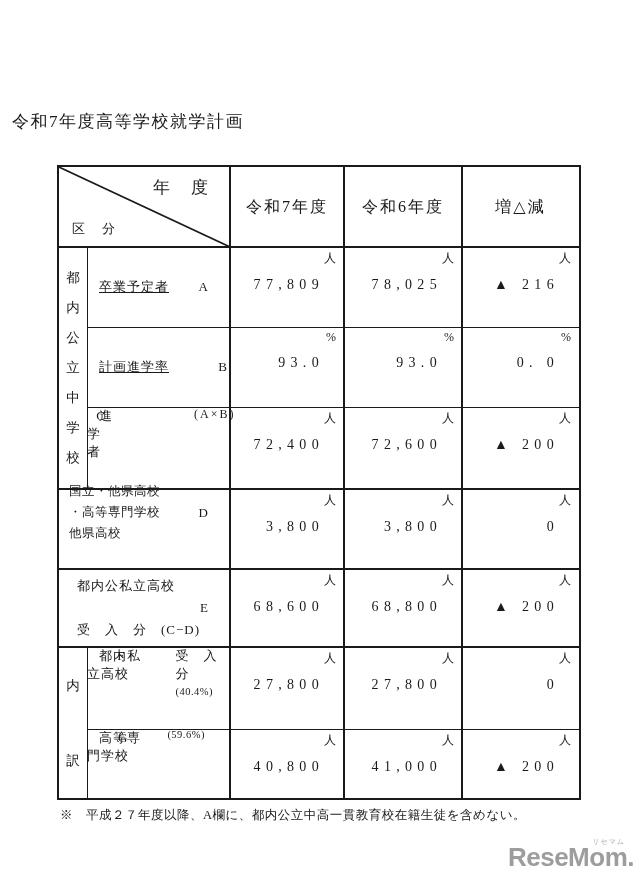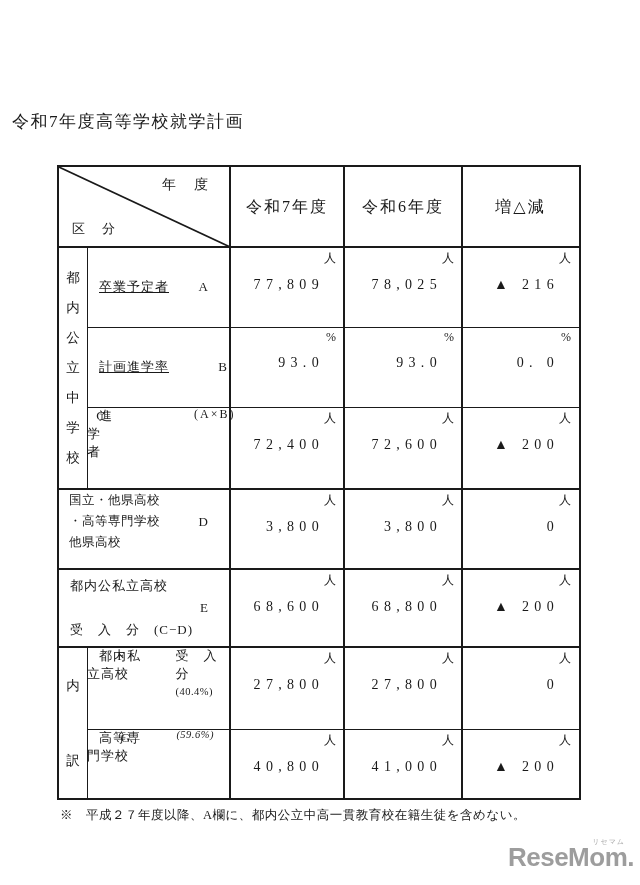--- a/index.html
+++ b/index.html
@@ -23,21 +23,21 @@
   
   .tbl{
     position:absolute; left:57px; top:165px; width:524px; height:635px;
     border:2px solid #1a1a1a;
   }
   .grid{ position:relative; width:520px; height:631px; }
   .vline,.hline{ position:absolute; background:#1a1a1a; }
   
   .hcorner{ position:absolute; left:0; top:0; width:171px; height:80px; }
   .hcorner svg{ position:absolute; left:0; top:0; }
-  .corner-top{ position:absolute; right:20px; top:9px; font-size:14px; letter-spacing:2px; }
+  .corner-top{ position:absolute; right:20px; top:9px; font-size:17px; letter-spacing:2px; }
   .corner-bottom{ position:absolute; left:13px; bottom:9px; font-size:13px; letter-spacing:2px; }
   .hcol{ position:absolute; top:0; height:80px; display:flex; align-items:center; justify-content:center;
          font-size:16px; letter-spacing:2px; }
   
   .strip{ position:absolute; left:0; width:28px; font-size:13.5px; }
   .strip-g1{ top:80px; height:242px; display:flex; flex-direction:column; align-items:center;
              justify-content:center; gap:12px; }
   .strip-g2{ top:480px; height:151px; }
   .strip-g2 span{ position:absolute; left:50%; transform:translateX(-50%); }
   
@@ -45,24 +45,24 @@
   .lcenter{ display:flex; align-items:center;text-decoration:underline; }
   .ltxt{ padding-left:12px; letter-spacing:1px; }
   .code{ position:absolute; right:22px; top:50%; transform:translateY(-50%); font-size:13px; }
   .code-line{ position:absolute; right:22px; top:1px; font-size:13px; }
   .twoline{ display:flex; flex-direction:row; justify-content:space-between; gap:9px; }
   .lrow{ position:relative; width:100%; }
   .sub-indent{ padding-left:58px; font-size:12px; letter-spacing:2px; }
   .lines3{ display:flex; flex-direction:column; justify-content:center; gap:4px;
            font-size:12.5px; line-height:1.35; }
   .lines3 div{ padding-left:10px; letter-spacing:0.5px; }
-  .spread{ display:flex; flex-direction:column; justify-content:space-between; padding:8px 1px; }
+  .spread{ display:flex; flex-direction:column; justify-content:space-between; padding:8px 8px; }
   .spread div{ padding-left:10px; letter-spacing:1px; }
   .pct{ font-size:10.5px; letter-spacing:0.5px; }
-  .pct-right{ text-align:right; padding-right:16px;font-style:italic; }
+  .pct-right{ text-align:right; padding-right:25px; }
   .subrow{ padding-left:12px; letter-spacing:1px;margin-left:8px; }
   
   .vcell{ position:absolute; display:flex; flex-direction:column; }
   .unit{ text-align:right; padding:3px 8px 0 0; font-size:12px; }
   .val{ text-align:right; padding-right:20px; margin-top:10px; font-size:14px; letter-spacing:0.38em; }
   
   .note{ position:absolute; left:60px; top:807px; font-size:12.5px; letter-spacing:0.5px; }
   
   .logo{ position:absolute; right:6px; top:842px; }
   .logo-main{ font-family:"Liberation Sans","DejaVu Sans",sans-serif; font-weight:700;
@@ -130,21 +130,21 @@
       </div>
 
       <div class="lcell twoline" style="left:28px;top:240px;width:143px;height:82px">
         <div class="lrow">
           <span class="ltxt">進　学　者</span>
           <span class="code-line">C</span>
         </div>
         <div class="lrow sub-indent">(A×B)</div>
       </div>
 
-      <div class="lcell lines3" style="left:0;top:322px;width:171px;height:65px">
+      <div class="lcell lines3" style="left:0;top:313px;width:171px;height:65px">
         <div>国立・他県高校</div>
         <div>・高等専門学校</div>
         <div>他県高校</div>
         <span class="code">D</span>
       </div>
 
       <div class="lcell spread" style="left:0;top:402px;width:171px;height:78px">
         <div>都内公私立高校</div>
         <div>受　入　分　(C−D)</div>
         <span class="code">E</span>

